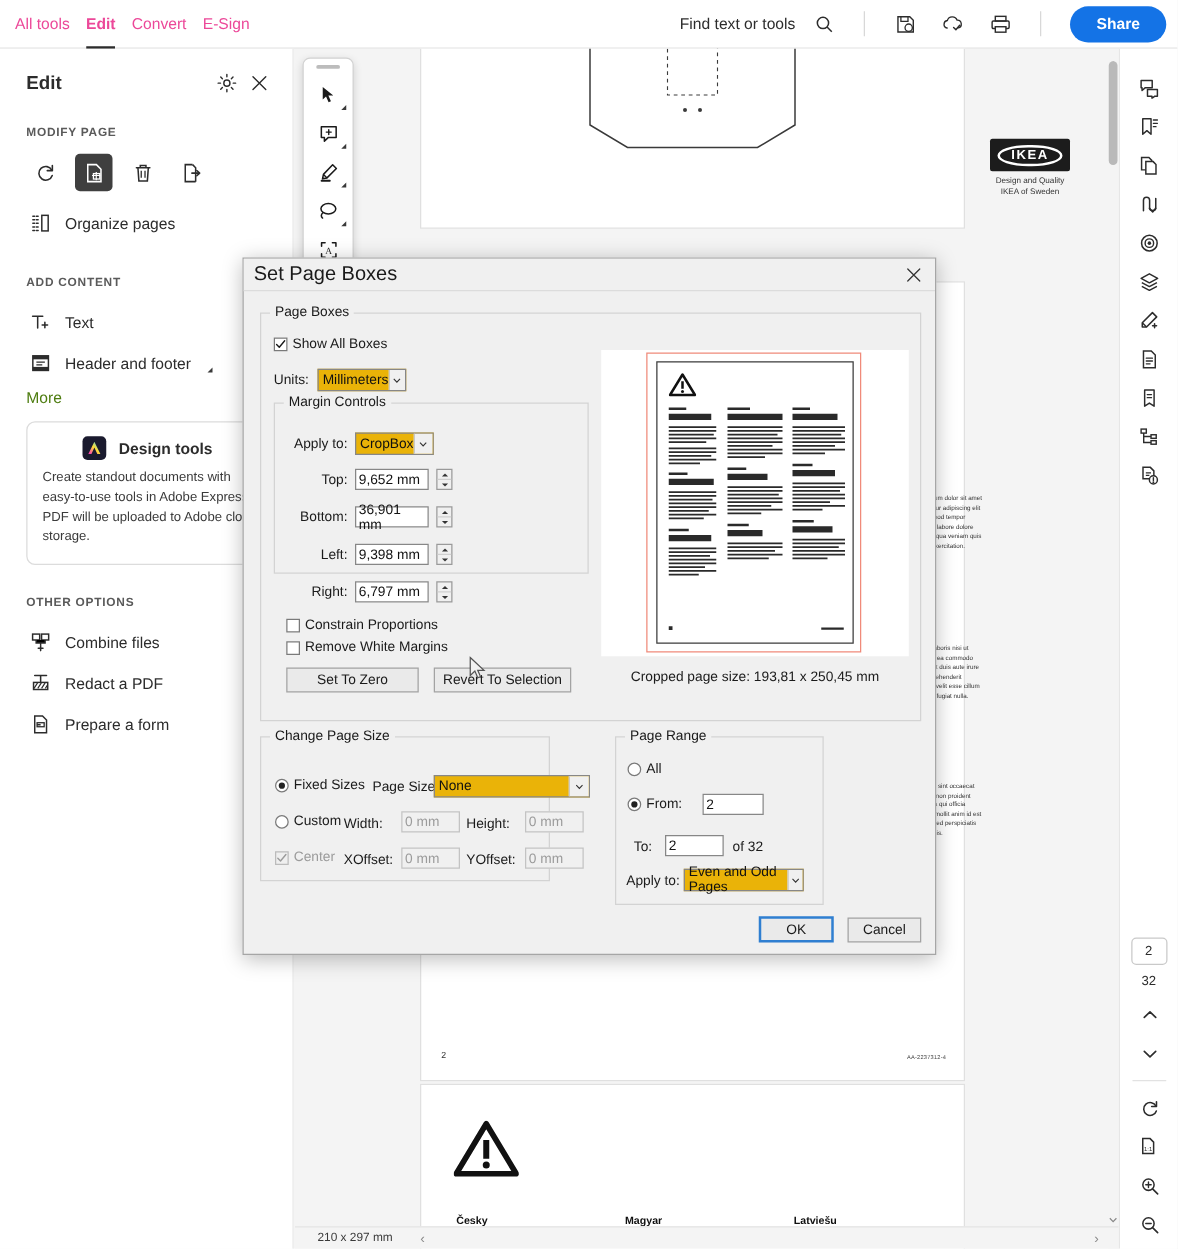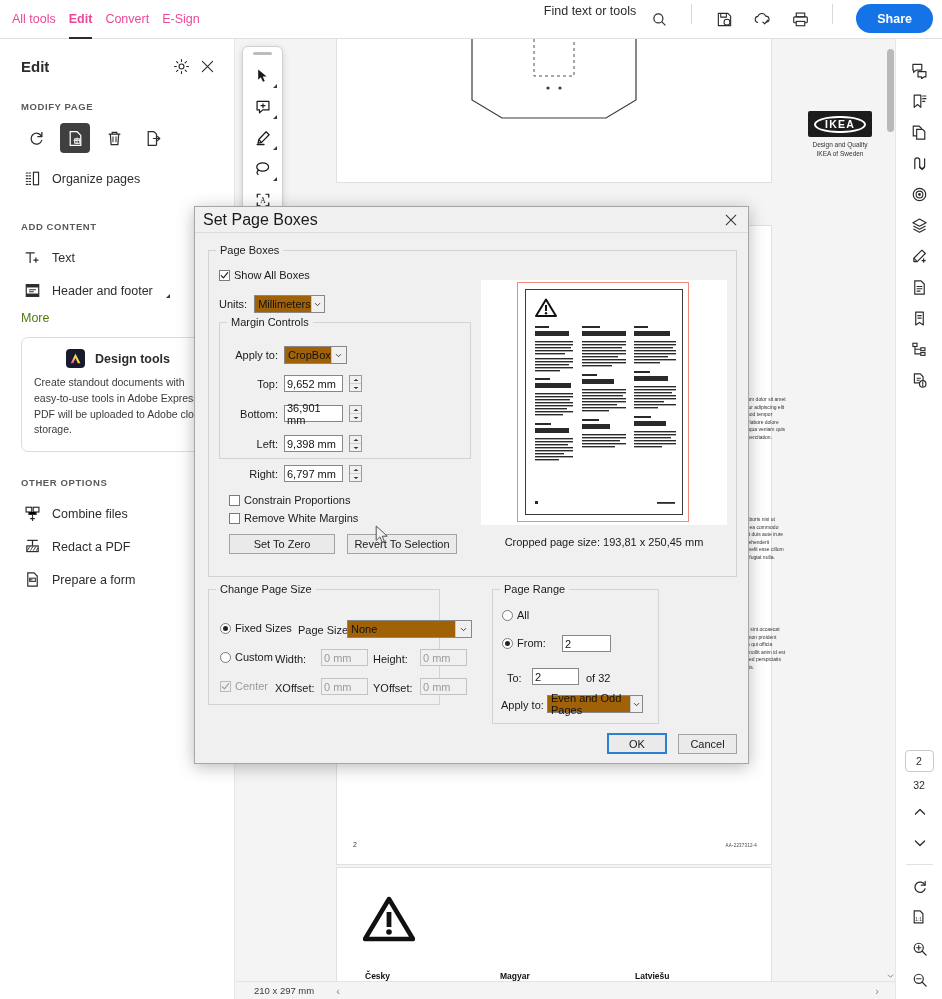--- a/index.html
+++ b/index.html
@@ -24,21 +24,21 @@
     height: 39px; display: flex; align-items: center; position: relative;
     cursor: pointer; white-space: nowrap;
   }
   .toptab:first-child { margin-left: 12px; }
   .toptab.active { font-weight: bold; }
   .toptab.active::after {
     content: ""; position: absolute; left: 0; right: 0; bottom: 0;
     height: 2px; background: #2c2c2c;
   }
   #topright {
-    margin-left: auto; display: flex; align-items: flex-start; gap: 8px; padding-right: 9px;
+    margin-left: auto; display: flex; align-items: center; gap: 8px; padding-right: 9px;
   }
   #findtools { font-size: 12.5px; color: #2c2c2c; cursor: pointer; }
   .tsep { width: 1px; height: 20px; background: #d8d8d8; margin: 0 9px; }
   .ticon { width: 30px; height: 30px; display: flex; align-items: center; justify-content: center; cursor: pointer; }
   #sharebtn {
     background: #1473e6; color: #fff; font-size: 12.5px; font-weight: bold;
     border: none; border-radius: 15px; height: 29px; padding: 0 21px;
     cursor: pointer; font-family: "Liberation Sans", sans-serif; margin-left: 6px;
   }
 
@@ -89,21 +89,21 @@
   #page-a { left: 101px; top: -40px; width: 436px; height: 184px; }
   #page-b { left: 101px; top: 186px; width: 436px; height: 640px; }
   #page-c { left: 101px; top: 828px; width: 436px; height: 175px; }
 
   .warn-tri { display: block; }
   .doc-pnum { position: absolute; font-size: 7px; color: #333; }
   .doc-code { position: absolute; font-size: 4.5px; color: #444; letter-spacing: .2px; }
   .lang-h { position: absolute; font-size: 8.5px; font-weight: bold; color: #111; }
   .lang-body { position: absolute; font-size: 5px; color: #222; line-height: 1.45; width: 100px; }
 
-  #ikea-box { position: absolute; left: 460px; top: 111px; width: 86px; text-align: center; }
+  #ikea-box { position: absolute; left: 444px; top: 111px; width: 86px; text-align: center; }
   #ikea-logo {
     width: 64px; height: 26px; background: #1c1c1c; border-radius: 2px;
     display: flex; align-items: center; justify-content: center; margin: 0 auto;
   }
   #ikea-oval {
     width: 52px; height: 17px; border: 2px solid #fff; border-radius: 26px/9px;
     color: #fff; font-size: 10.5px; font-weight: bold; letter-spacing: 1.2px;
     display: flex; align-items: center; justify-content: center;
     font-family: "Liberation Sans", sans-serif;
   }
@@ -178,21 +178,21 @@
     padding: 0 4px; font-size: 11px; color: #1a1a1a;
   }
   .fld-lbl { font-size: 11px; color: #1a1a1a; }
   .tbox {
     background: #fff; border: 1px solid #878787; height: 17px;
     font-size: 11px; color: #111; padding: 0 2px;
     display: flex; align-items: center; font-family: "Liberation Sans", sans-serif;
   }
   .tbox.disabled { background: #f0f0f0; border-color: #c3c3c3; color: #9b9b9b; }
   .combo {
-    background: #a16207; border: 1px solid #878787; height: 18px;
+    background: #eab308; border: 1px solid #878787; height: 18px;
     display: flex; align-items: center; font-size: 11px; color: #111; padding-left: 3px;
   }
   .combo .arrowbox {
     margin-left: auto; width: 16px; height: 16px; background: #f0f0f0;
     border-left: 1px solid #c8c8c8; display: flex; align-items: center; justify-content: center;
   }
   .spin { width: 13px; height: 17px; display: flex; flex-direction: column; border: 1px solid #9a9a9a; background: #f0f0f0; }
   .spin > div { flex: 1; display: flex; align-items: center; justify-content: center; cursor: pointer; }
   .spin > div:first-child { border-bottom: 1px solid #cfcfcf; }
   .cbx {

